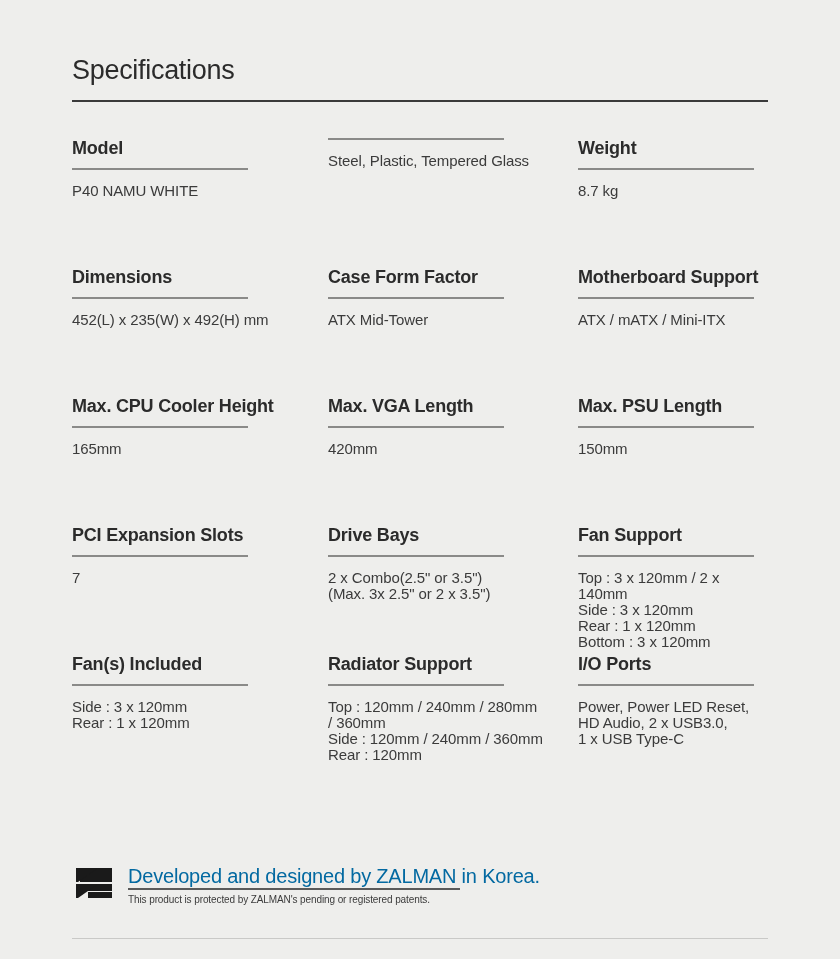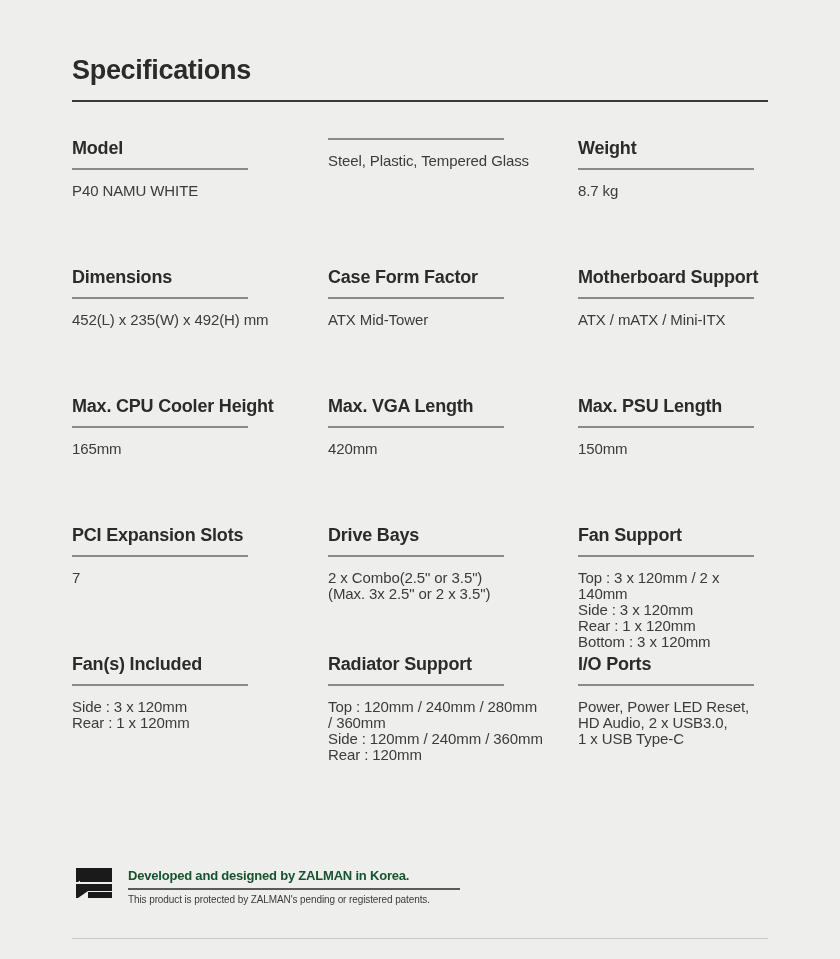--- a/index.html
+++ b/index.html
@@ -16,21 +16,21 @@
   }
   .page {
     position: relative;
     width: 840px;
     height: 959px;
     box-sizing: border-box;
     padding: 0 72px;
   }
   .title {
     font-size: 27px;
-    font-weight: bold;
+    font-weight: normal;
     letter-spacing: -0.3px;
     color: #2b2b2b;
     padding-top: 55px;
     padding-bottom: 14px;
     margin: 0;
   }
   .title-rule {
     height: 2px;
     background: #3a3a3a;
     width: 696px;
@@ -80,23 +80,23 @@
     width: 46px;
     height: 34px;
     margin-right: 10px;
     flex: none;
     position: relative;
   }
   .footer-text-wrap {
     padding-top: 1px;
   }
   .footer-line1 {
-    font-size: 13px;
-    font-weight: bold;
-    color: #14532d;
+    font-size: 20px;
+    font-weight: normal;
+    color: #0369a1;
     letter-spacing: -0.2px;
     line-height: 18px;
   }
   .footer-rule {
     height: 1.5px;
     background: #5a5a5a;
     width: 332px;
     margin: 3px 0 3px 0;
   }
   .footer-line2 {

